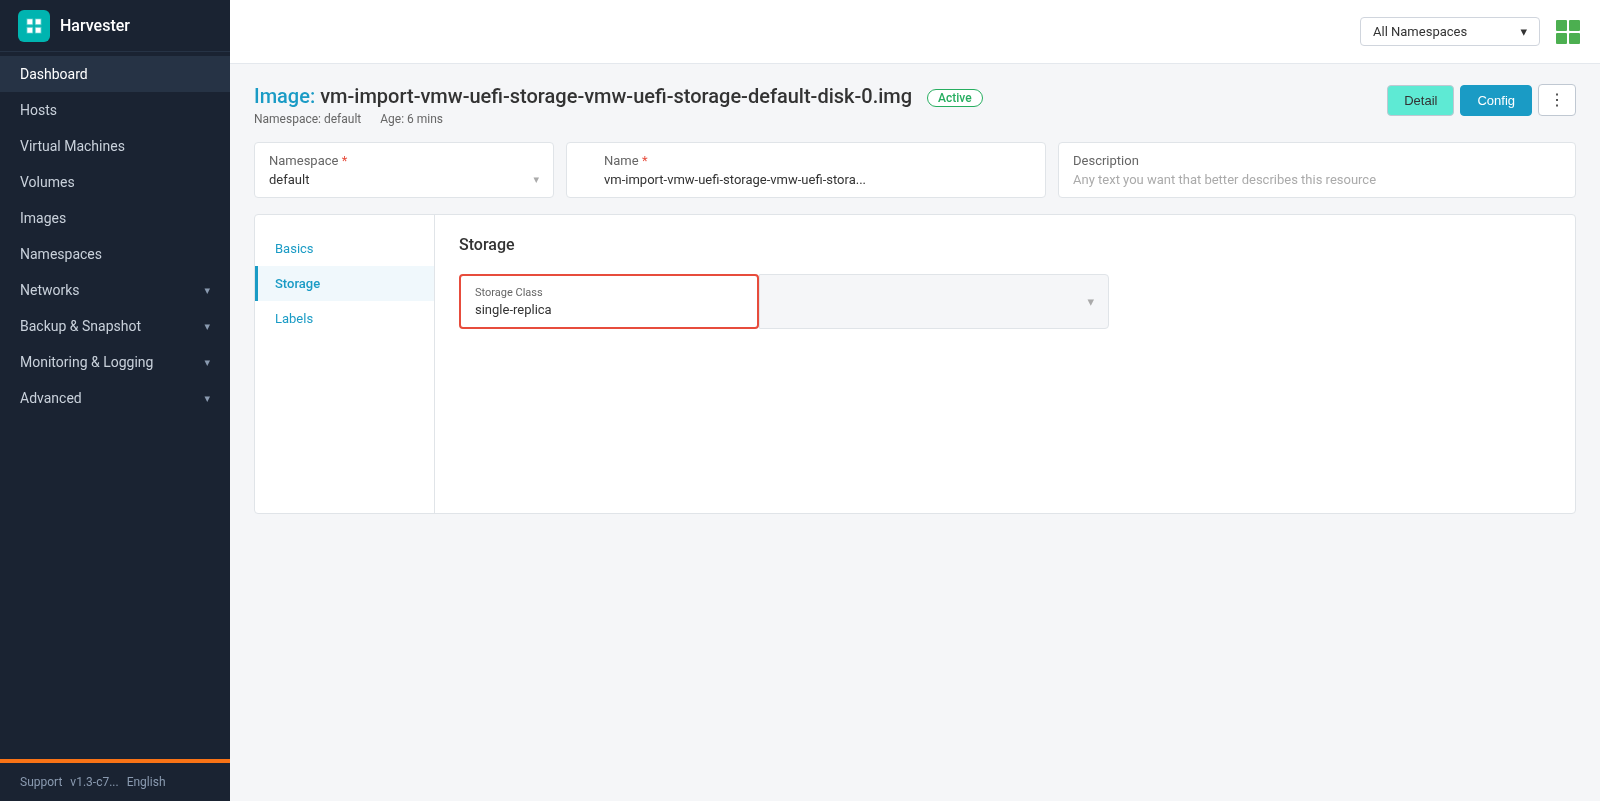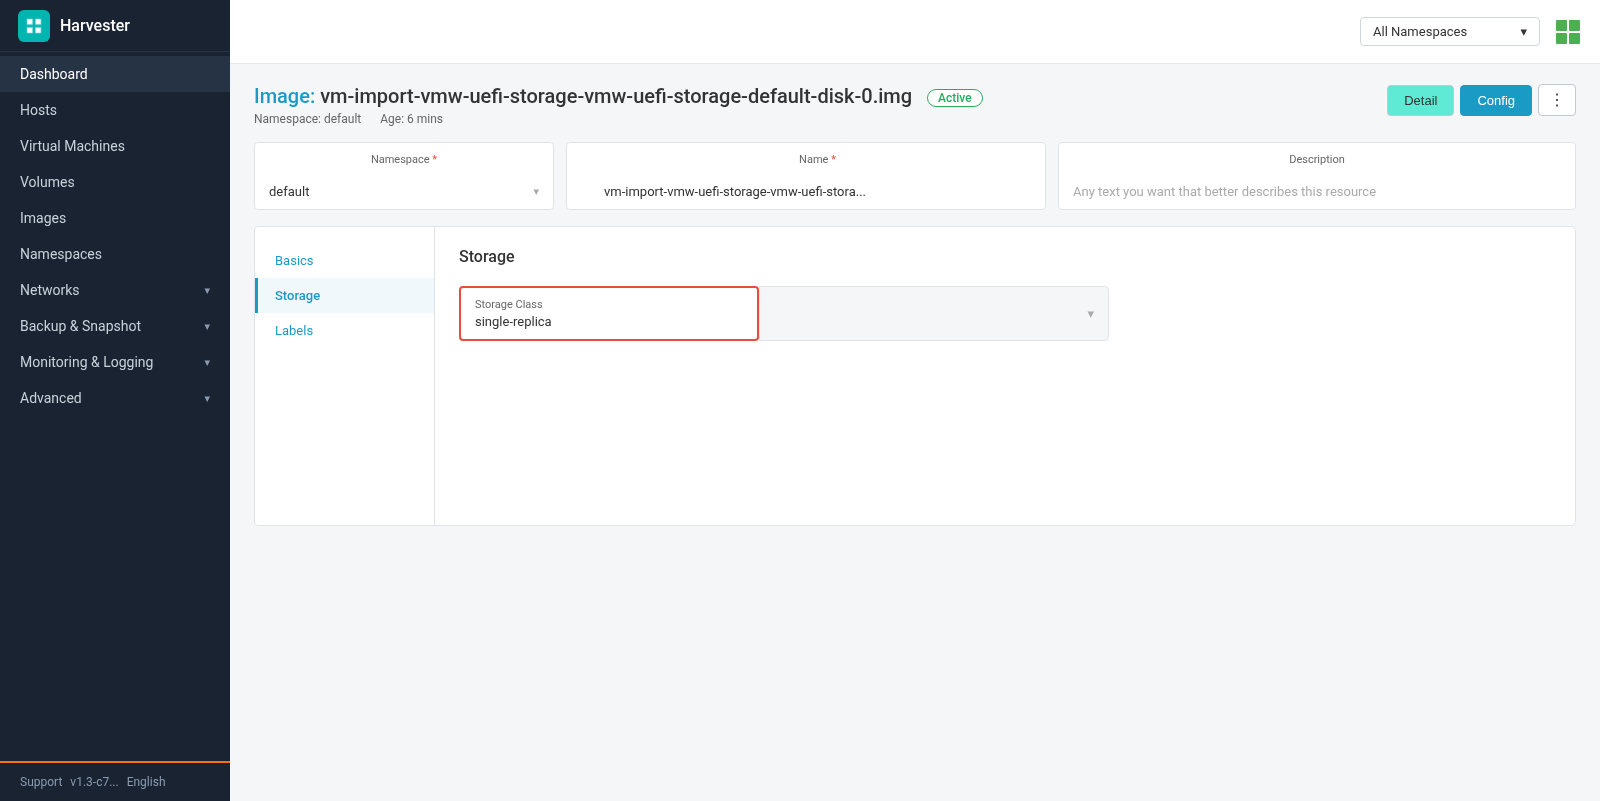--- a/index.html
+++ b/index.html
@@ -52,21 +52,21 @@
     .sidebar-item-left { display: flex; align-items: center; gap: 8px; }
     .chevron-icon { font-size: 11px; color: #8a9ab0; }
 
     .sidebar-footer {
       padding: 12px 20px;
       display: flex;
       align-items: center;
       gap: 8px;
       font-size: 12px;
       color: #8a9ab0;
-      border-top: 2px solid #f97316;
+      border-top: 4px solid #f97316;
     }
     .sidebar-footer a { color: #8a9ab0; text-decoration: none; }
 
     
     .main {
       flex: 1;
       display: flex;
       flex-direction: column;
       overflow: hidden;
     }
@@ -188,24 +188,23 @@
       background: #fff;
       border: 1px solid #e0e4e8;
       border-radius: 4px;
       padding: 10px 14px;
       flex: 1;
     }
     .form-field.namespace-field { flex: 0 0 300px; }
     .form-field.name-field { flex: 0 0 480px; padding-left: 37px; }
     .form-field.desc-field { flex: 1; }
     .field-label {
-      font-size: 11px;
+      font-size: 13px;
       color: #666;
-      margin-bottom: 18px;
-      text-align: center;
+      margin-bottom: 4px;
     }
     .field-label .required { color: #e74c3c; }
     .field-value {
       font-size: 13px;
       color: #333;
       display: flex;
       align-items: center;
       justify-content: space-between;
     }
     .field-placeholder { color: #aaa; font-size: 13px; }

